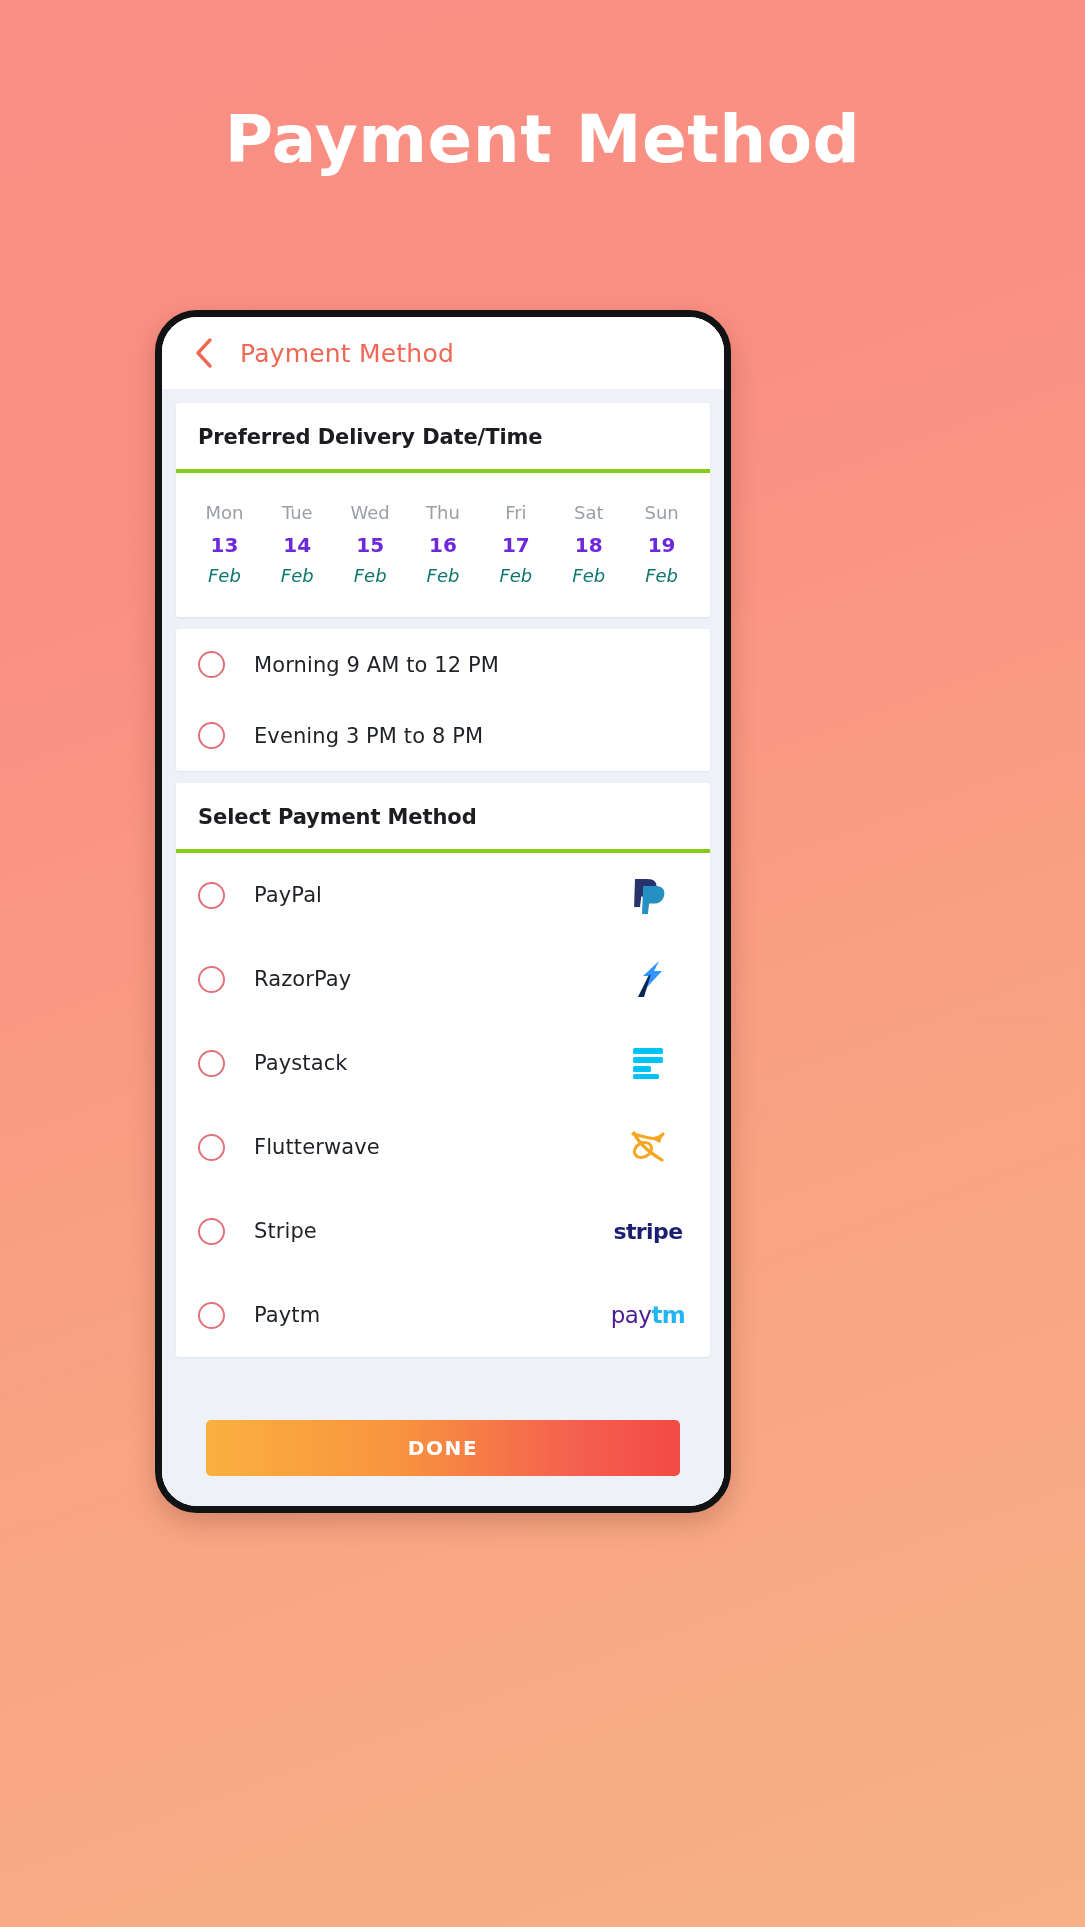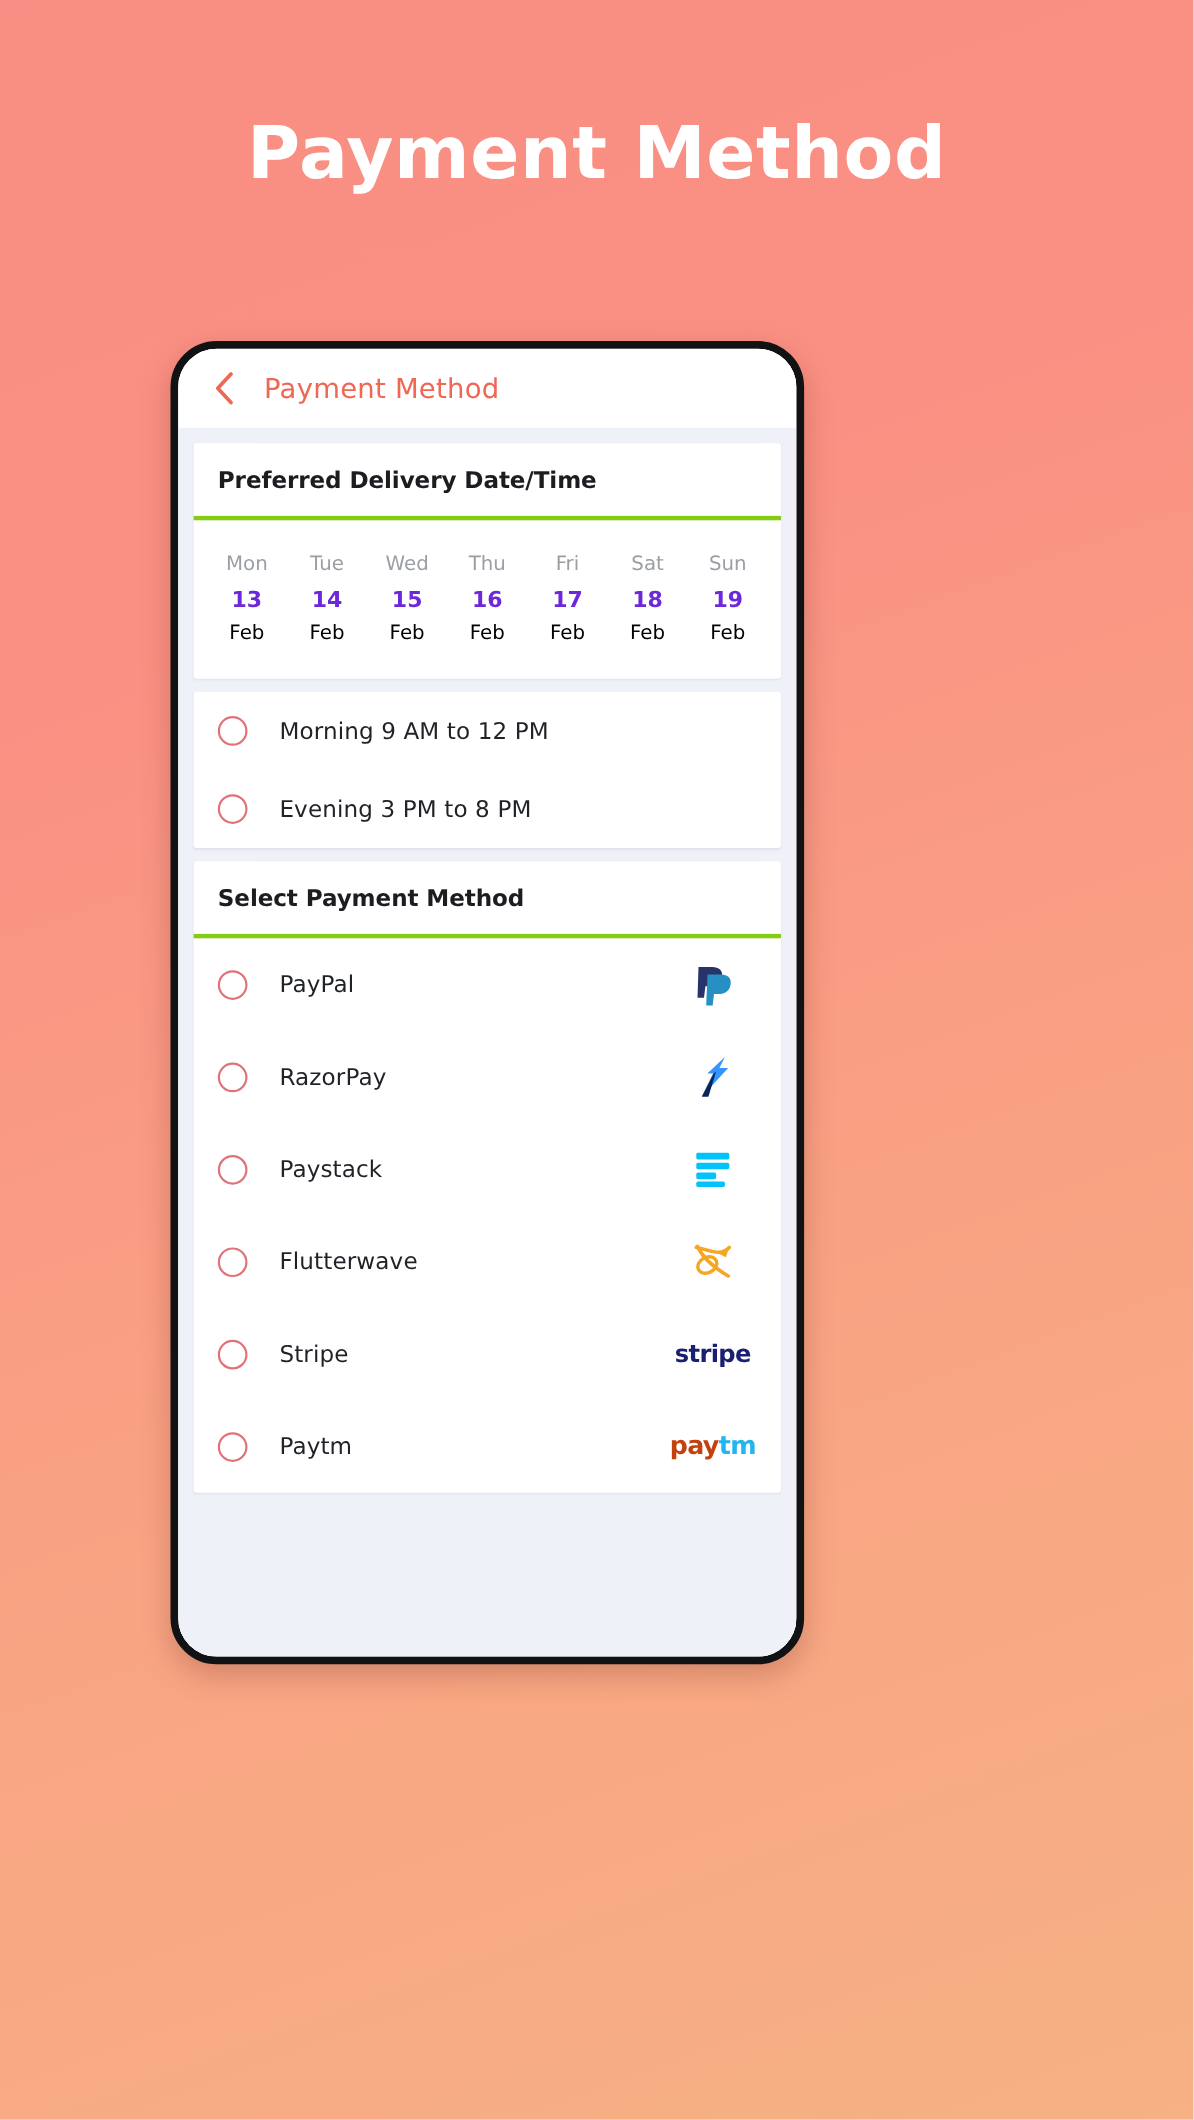--- a/index.html
+++ b/index.html
@@ -121,22 +121,23 @@
     line-height: 1.75;
   }
   .date-num {
     font-size: 20px;
     font-weight: bold;
     color: #6d28d9;
     line-height: 1.6;
   }
   .date-mon {
     font-size: 18px;
-    color: #000000;
+    color: #0f766e;
     line-height: 1.7;
+    font-style: italic;
   }
 
   
   .radio-row {
     display: flex;
     align-items: center;
     padding: 22px 22px;
     cursor: pointer;
   }
   .radio-row.with-logo { justify-content: center; }
@@ -185,21 +186,21 @@
   }
 
   
   .wm-stripe {
     font-size: 22px;
     font-weight: bold;
     color: #1a1f71;
     letter-spacing: -0.6px;
     font-family: "DejaVu Sans", "Liberation Sans", sans-serif;
   }
-  .wm-paytm-a { font-size: 23px; font-weight: bold; color: #c2410c; letter-spacing: -0.6px; }
+  .wm-paytm-a { font-size: 23px; font-weight: normal; color: #4c1d95; letter-spacing: -0.6px; }
   .wm-paytm-b { font-size: 23px; font-weight: bold; color: #21b6ef; letter-spacing: -0.6px; }
 </style>
 </head>
 <body>
 
 <div class="banner-title">Payment Method</div>
 
 <div class="phone-frame">
   <div class="phone-screen">
 
@@ -334,15 +335,18 @@
           <span class="radio-label">Paytm</span>
           <span class="logo-slot">
             <span class="wm-paytm-a">pay</span>
               <span class="wm-paytm-b">tm</span>
           </span>
         </div>
       </div>
 
     </div>
 
+    <div class="footer">
+      <button class="done-btn">DONE</button>
+    </div>
 
   </div>
 </div>
 
 </body></html>

